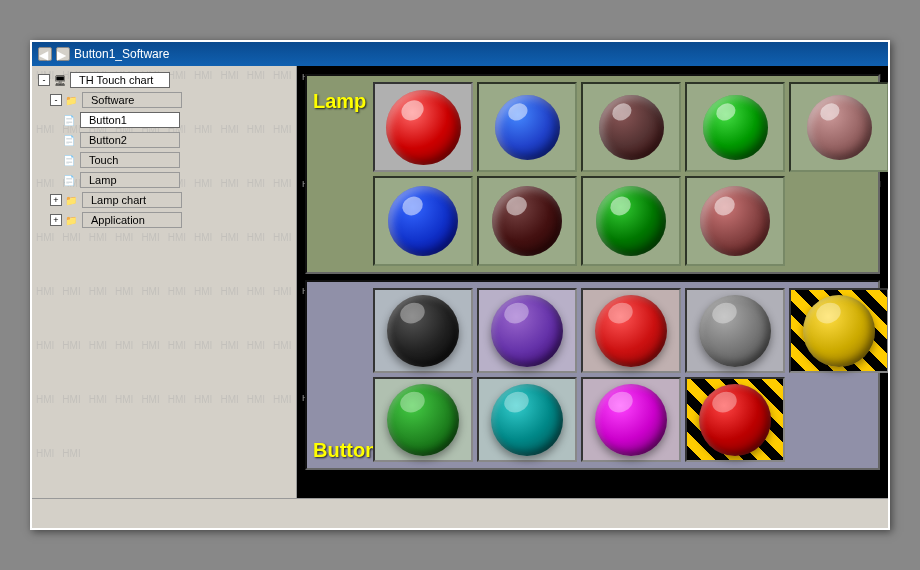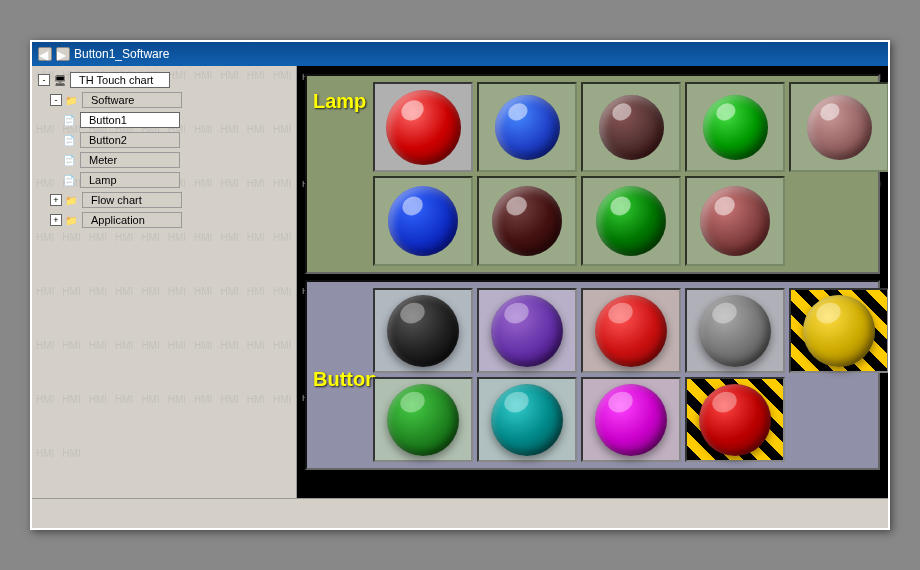--- a/index.html
+++ b/index.html
@@ -322,32 +322,32 @@
           <span class="tree-label tree-label-selected">Button1</span>
         </div>
 
         <div class="tree-item tree-indent2">
           <span class="tree-icon">📄</span>
           <span class="tree-label">Button2</span>
         </div>
 
         <div class="tree-item tree-indent2">
           <span class="tree-icon">📄</span>
-          <span class="tree-label">Meter</span>
+          <span class="tree-label">Touch</span>
         </div>
 
         <div class="tree-item tree-indent2">
           <span class="tree-icon">📄</span>
           <span class="tree-label">Lamp</span>
         </div>
 
         <div class="tree-item tree-indent">
           <div class="expand-icon">+</div>
           <span class="tree-icon">📁</span>
-          <span class="tree-label">Flow chart</span>
+          <span class="tree-label">Lamp chart</span>
         </div>
 
         <div class="tree-item tree-indent">
           <div class="expand-icon">+</div>
           <span class="tree-icon">📁</span>
           <span class="tree-label">Application</span>
         </div>
       </div>
     </div>
 
@@ -502,21 +502,21 @@
 
               <div style="width:100px; height:90px; background:#9aaa88; border:2px inset #778866; display:flex; align-items:center; justify-content:center;">
                 <div class="lamp-sphere lamp-pink2"></div>
               </div>
               <div style="width:100px; height:90px;"></div>
             </div>
           </div>
         </div>
 
         <div style="display:flex; gap:0; background:#9090a8; padding:6px 6px 6px 6px; border:2px inset #666;">
-          <div style="width:68px; display:flex; align-items:center; padding-top:4px;">
+          <div style="width:68px; display:flex; align-items:flex-end; padding-top:4px;">
             <span class="section-label button-label">Button</span>
           </div>
           <div style="flex:1; display:flex; flex-direction:column; gap:4px;">
 
             <div style="display:flex; gap:4px;">
 
               <div style="width:100px; height:85px; background:#b0b8c0; border:2px inset #888; display:flex; align-items:center; justify-content:center;">
                 <div class="btn-sphere btn-black"></div>
               </div>
 

